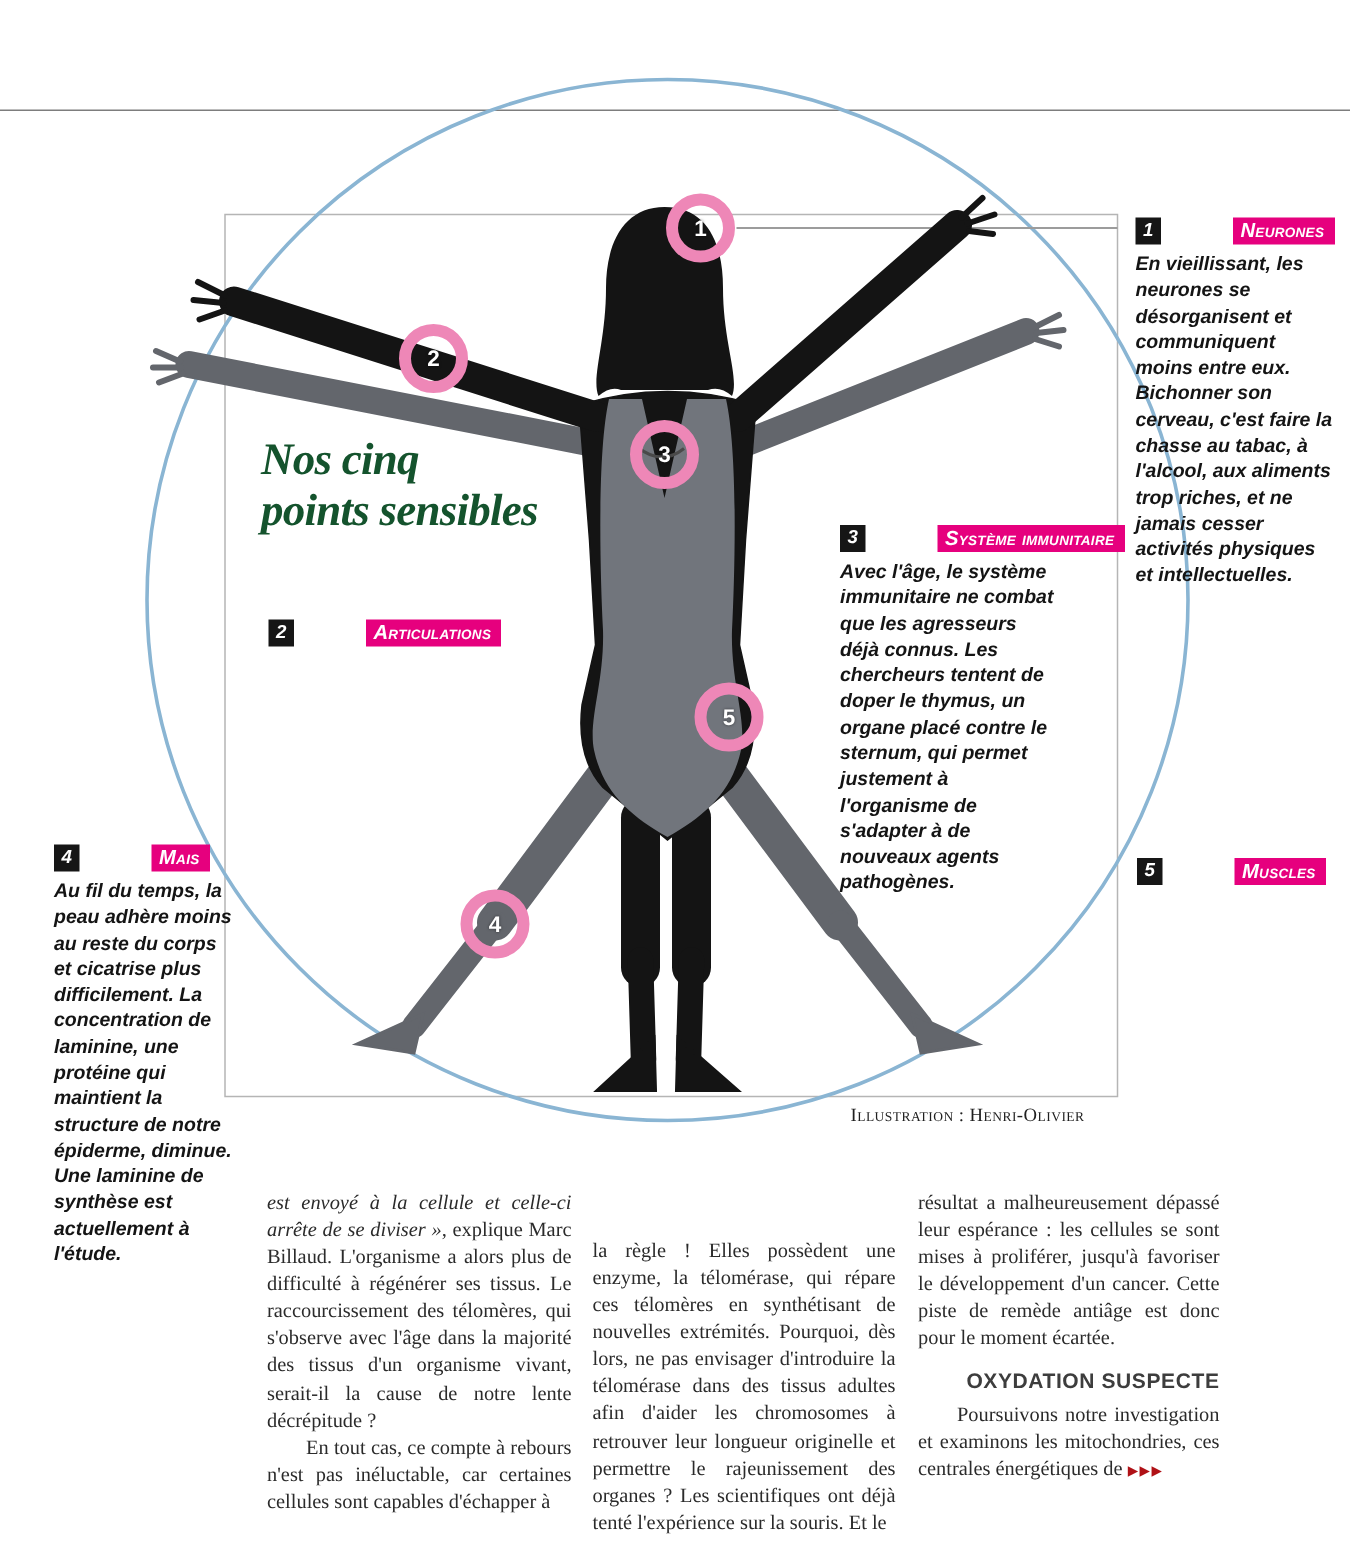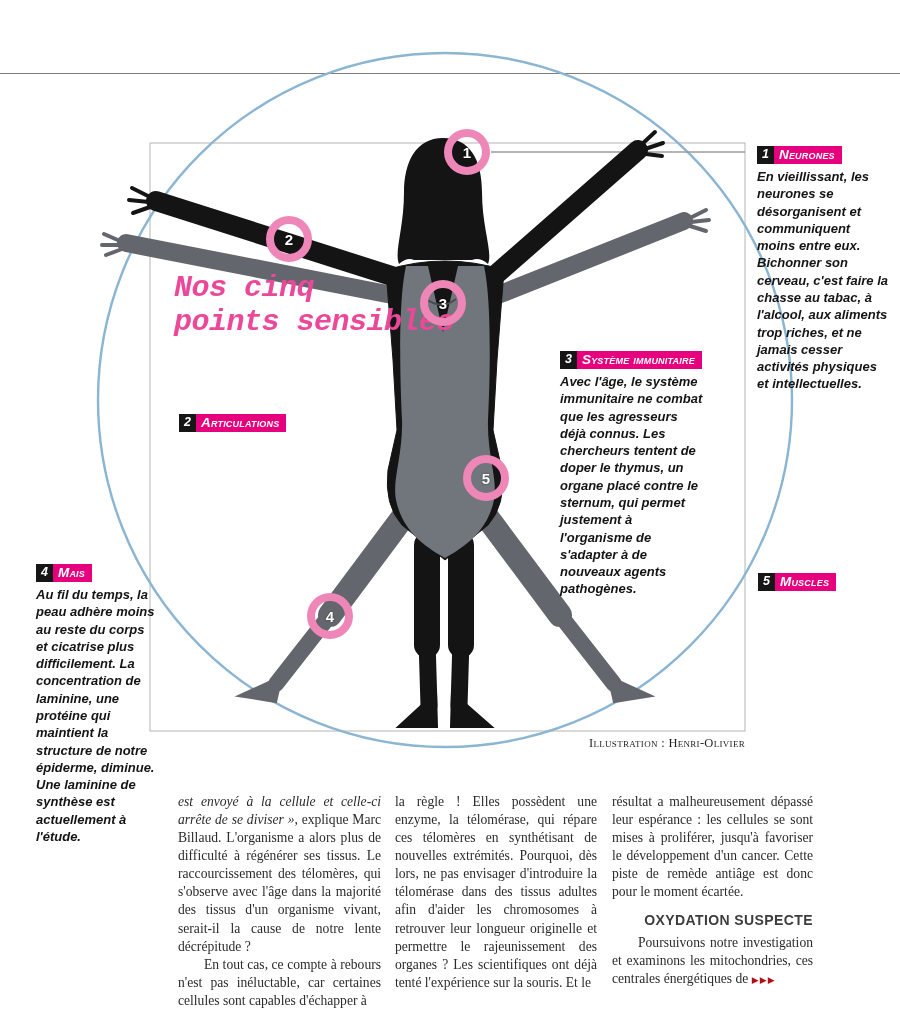--- a/index.html
+++ b/index.html
@@ -2,48 +2,48 @@
 <html><head>
 <meta charset="utf-8">
 <style>
   html,body{margin:0;padding:0;background:#fff;}
   .page{position:relative;width:900px;height:1034px;background:#fff;overflow:hidden;
         font-family:"Liberation Sans", sans-serif;}
   .toprule{position:absolute;left:0;top:73px;width:900px;height:1px;background:#7d7d7d;}
 
   .art-svg{position:absolute;left:0;top:0;z-index:1;}
 
-  .main-title{position:absolute;left:174px;top:272px;z-index:3;
-      font-family:Liberation Mono, monospace;font-weight:bold;font-style:italic;
-      font-size:30px;line-height:1.12;color:#ec4899;letter-spacing:-0.5px;}
+  .main-title{position:absolute;left:174px;top:290px;z-index:3;
+      font-family:Liberation Serif, serif;font-weight:bold;font-style:italic;
+      font-size:30px;line-height:1.12;color:#14532d;letter-spacing:-0.5px;}
 
   .marker{position:absolute;z-index:4;width:46px;height:46px;border-radius:50%;
       border:8px solid #ee87b7;box-sizing:border-box;display:flex;align-items:center;
       justify-content:center;color:#fff;font-weight:bold;font-size:15px;
       text-shadow:0 0 2px rgba(0,0,0,.55);}
 
   .anno{position:absolute;z-index:3;}
   .anno-head{display:inline-flex;align-items:stretch;}
   .anno-num{background:#161616;color:#fff;font-weight:bold;font-style:italic;
       font-size:12.5px;padding:1px 5px 2px 5px;}
   .anno-title{background:#e6007e;color:#fff;font-weight:bold;font-style:italic;
-      font-variant:small-caps;font-size:13.5px;letter-spacing:.2px;padding:1px 7px 2px 5px;white-space:nowrap;}
+      font-variant:small-caps;font-size:13.5px;letter-spacing:.2px;padding:1px 7px 2px 5px;white-space:nowrap;margin-left:48px;}
   .anno-body{margin-top:4px;font-style:italic;font-weight:600;font-size:13px;
       line-height:1.33;color:#141414;}
 
-  .credit{position:absolute;left:555px;top:736px;width:190px;z-index:3;text-align:right;
+  .credit{position:absolute;left:533px;top:736px;width:190px;z-index:3;text-align:right;
       font-family:"Liberation Serif", serif;font-variant:small-caps;font-size:12.5px;color:#1f1f1f;letter-spacing:.3px;}
 
   .col{position:absolute;top:793px;z-index:3;font-family:"Liberation Serif", serif;
       font-size:13.6px;line-height:1.33;text-align:justify;color:#2b2b2b;}
   .col p{margin:0;}
   .col .indent{text-indent:26px;}
   .lead-italic{font-style:italic;}
   .col1{left:178px;width:203px;}
-  .col2{left:395px;width:202px;}
+  .col2{left:395px;width:202px;margin-top:32px;}
   .col3{left:612px;width:201px;}
   .subhead{font-family:Liberation Sans, sans-serif;font-weight:bold;text-transform:uppercase;
       font-size:14px;letter-spacing:.4px;color:#3d3d3d;margin:10px 0 4px 0 !important;text-align:right;}
   .arrows{color:#b01116;font-size:9px;letter-spacing:1px;white-space:nowrap;}
 
   .footer{position:absolute;left:690px;top:1052px;width:180px;z-index:3;display:flex;
       align-items:baseline;justify-content:flex-end;gap:9px;padding-right:38px;box-sizing:border-box;}
   .footer-mag{color:#c92566;font-weight:bold;font-size:11px;}
   .footer-num{color:#555;font-size:12px;font-family:"Liberation Serif", serif;}
 </style>

